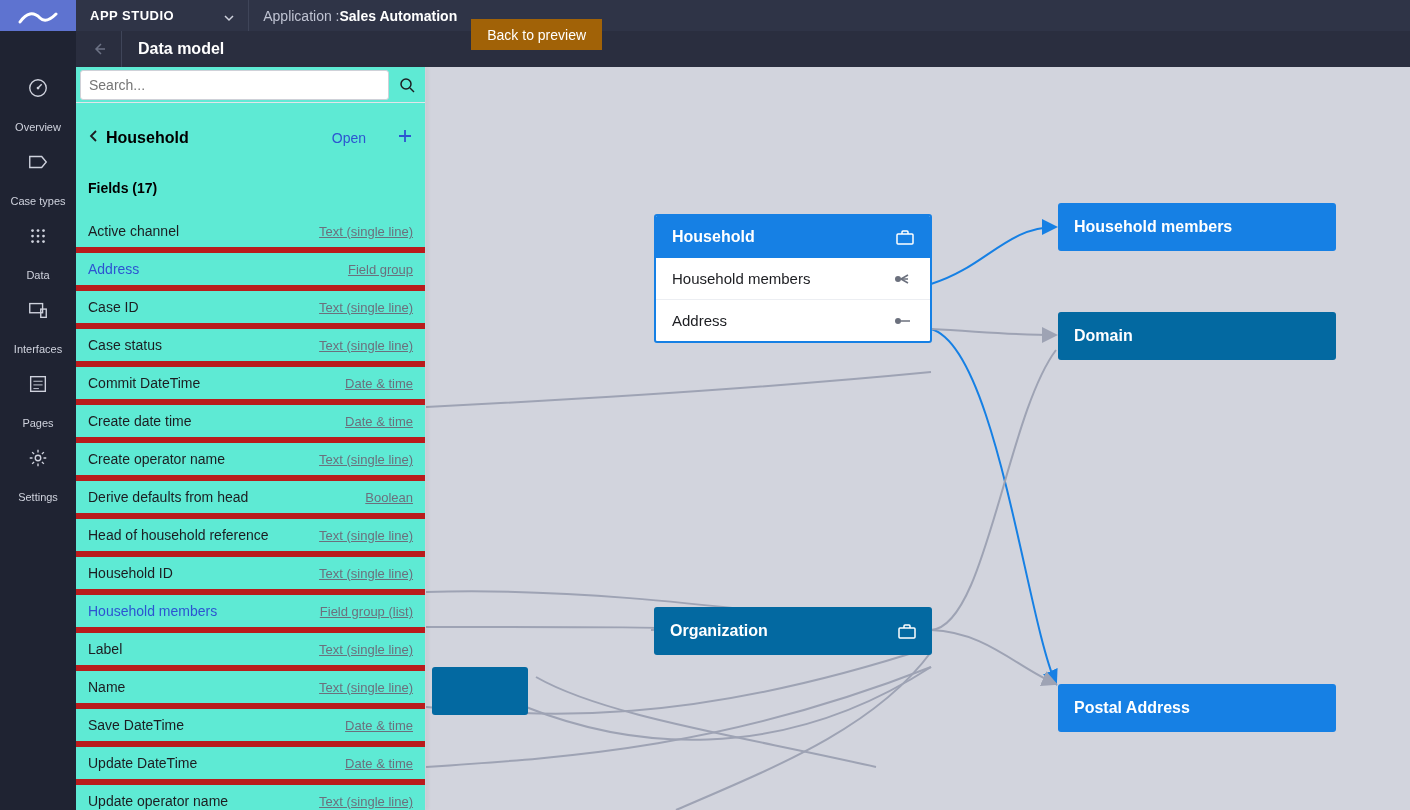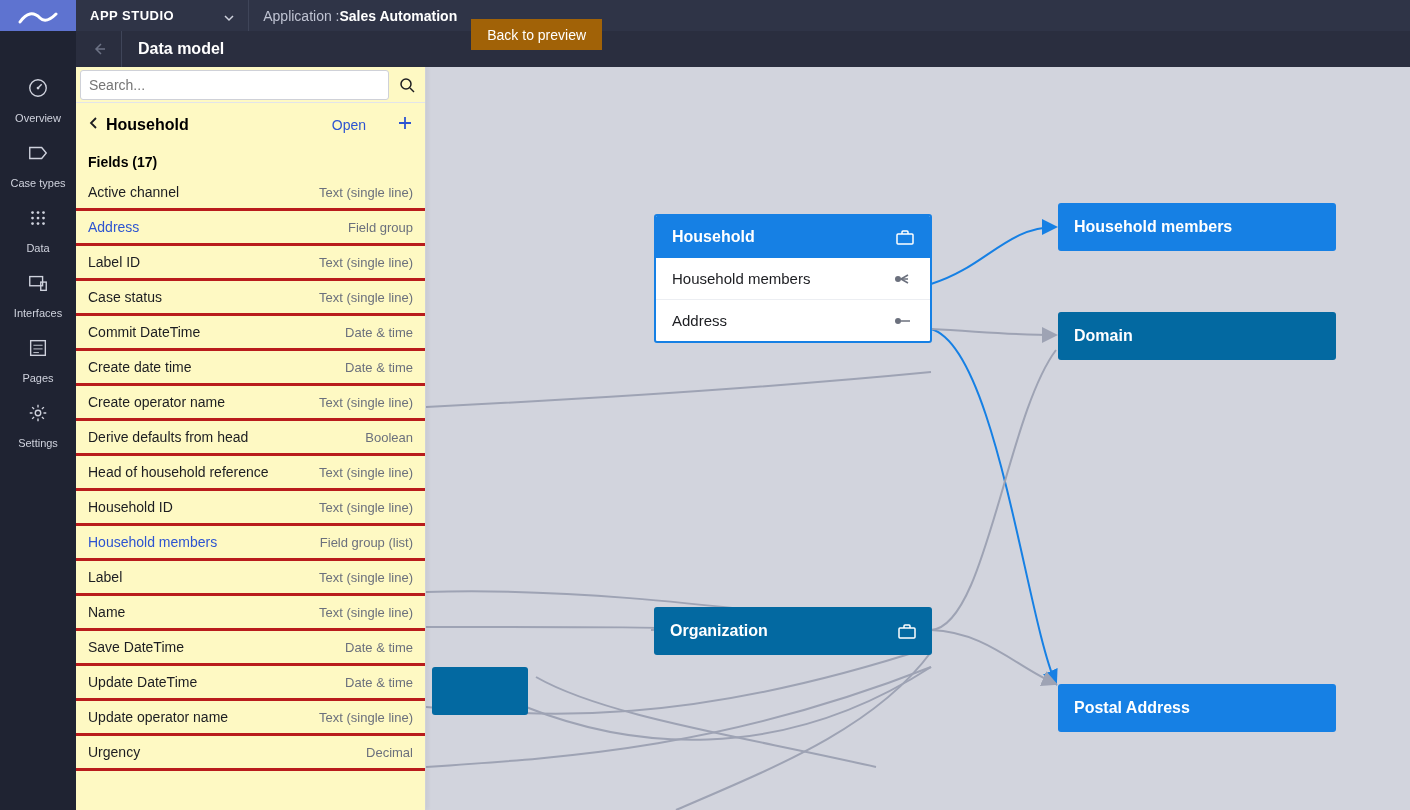--- a/index.html
+++ b/index.html
@@ -91,38 +91,39 @@
     align-items: center;
     padding-top: 36px;
     z-index: 5;
   }
   .side-item {
     width: 76px;
     padding: 10px 0 8px;
     display: flex;
     flex-direction: column;
     align-items: center;
-    gap: 13px;
+    gap: 22px;
     color: #cfd2dd;
     font-size: 11px;
     cursor: pointer;
   }
   .side-item svg { width: 22px; height: 22px; }
   .panel {
     position: absolute;
     left: 76px;
     top: 67px;
     width: 350px;
     bottom: 0;
-    background: #fef9c3;
+    background: #5eead4;
     border-right: 1px solid #cfd1d8;
     z-index: 4;
     display: flex;
     flex-direction: column;
     box-shadow: 2px 0 4px rgba(0,0,0,0.05);
+    gap: 13px;
   }
   .search-row {
     display: flex;
     align-items: center;
     border-bottom: 1px solid #e2e4ea;
     height: 36px;
   }
   .search-input {
     flex: 1;
     height: 30px;
@@ -154,26 +155,26 @@
     font-weight: 700;
     font-size: 14px;
     padding: 8px 12px 6px;
   }
   .fields-list { overflow-y:auto; flex:1; }
   .field-row {
     display: flex;
     justify-content: space-between;
     align-items: center;
     padding: 8px 12px;
-    border-bottom: 3px solid #b91c1c;
+    border-bottom: 6px solid #b91c1c;
     font-size: 14px;
   }
   .field-row .fname { color: #1c1d21; }
   .field-row .fname.link { color: #2d54d1; }
-  .field-row .ftype { color: #6b707d; font-size: 13px; }
+  .field-row .ftype { color: #6b707d; font-size: 13px; text-decoration: underline; }
   .canvas {
     position: absolute;
     left: 426px;
     top: 67px;
     right: 0;
     bottom: 0;
     background: #d2d4dd;
     overflow: hidden;
   }
   .canvas svg.edges {
@@ -344,21 +345,21 @@
   <div class="fields-list" id="fields-list">
       <div class="field-row">
         <span class="fname">Active channel</span>
         <span class="ftype">Text (single line)</span>
       </div>
       <div class="field-row">
         <span class="fname link">Address</span>
         <span class="ftype">Field group</span>
       </div>
       <div class="field-row">
-        <span class="fname">Label ID</span>
+        <span class="fname">Case ID</span>
         <span class="ftype">Text (single line)</span>
       </div>
       <div class="field-row">
         <span class="fname">Case status</span>
         <span class="ftype">Text (single line)</span>
       </div>
       <div class="field-row">
         <span class="fname">Commit DateTime</span>
         <span class="ftype">Date &amp; time</span>
       </div>

